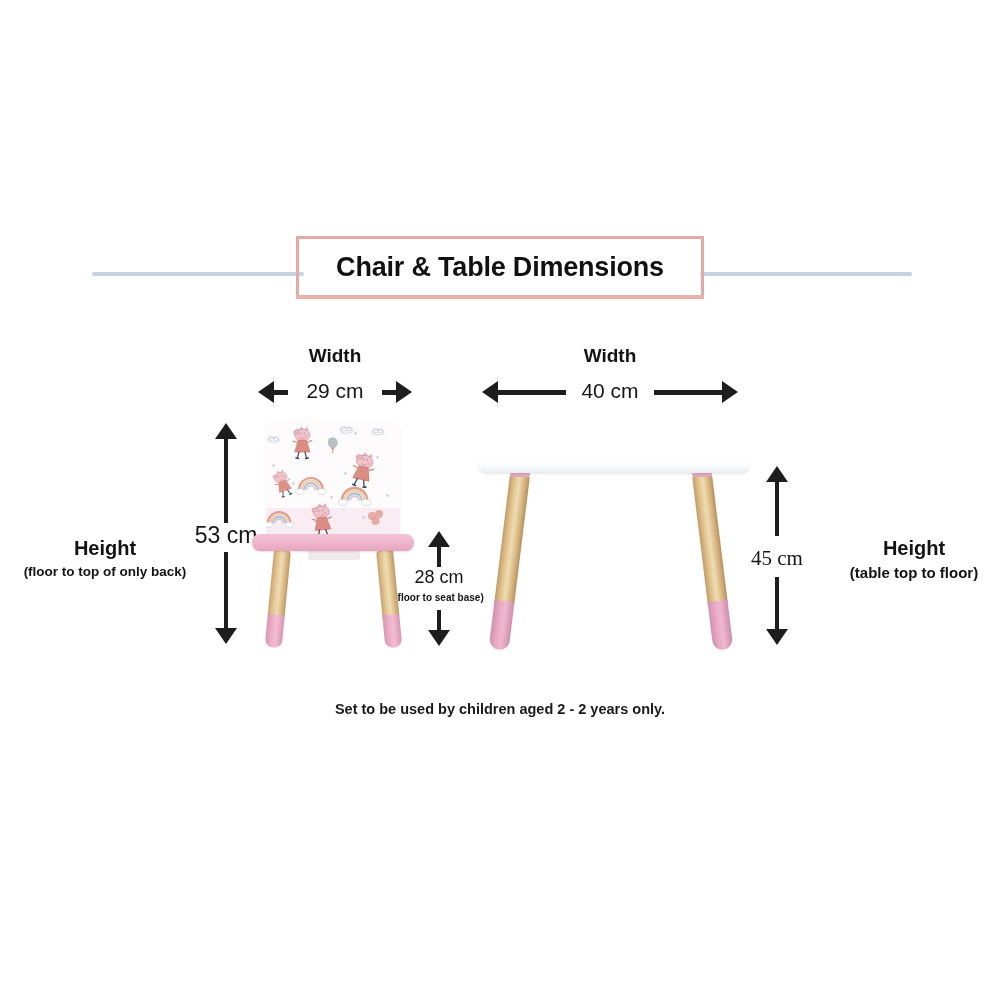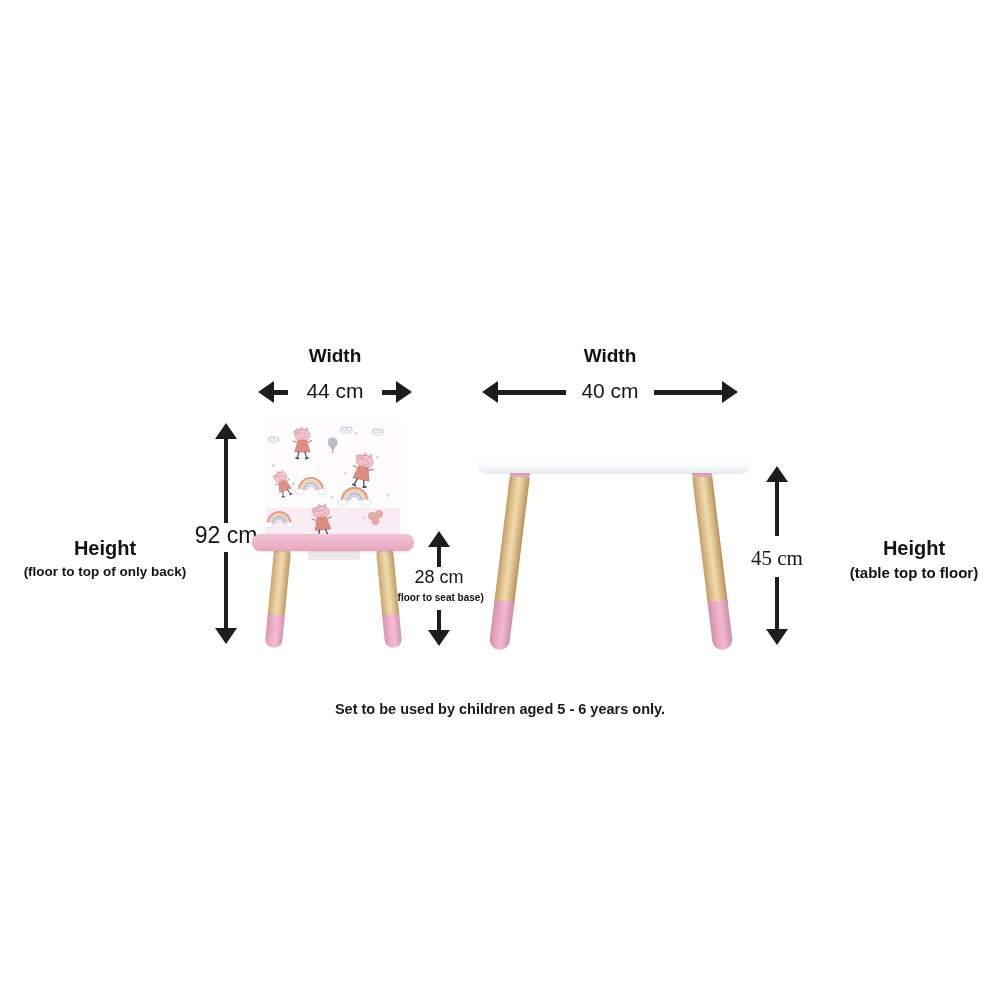--- a/index.html
+++ b/index.html
@@ -261,28 +261,35 @@
     font-weight: bold;
     color: #1a1a1a;
     line-height: 1.55;
   }
 </style>
 </head>
 <body>
 
 <div id="canvas">
 
+  <div id="title-block">
+    <div class="rule" id="rule-left"></div>
+    <div class="rule" id="rule-right"></div>
+    <div id="title-frame"></div>
+    <div id="title-underline"></div>
+    <div id="title-text">Chair &amp; Table Dimensions</div>
+  </div>
 
   <div class="lbl-bold" style="left:255px; top:345px; width:160px; font-size:19px;">Width</div>
 
   <div class="harrow" style="left:258px; top:381px; width:30px;">
     <div class="head left"></div>
     <div class="shaft" style="left:14px; width:16px;"></div>
   </div>
-  <div class="lbl-num" style="left:285px; top:379px; width:100px; font-size:21px;">44 cm</div>
+  <div class="lbl-num" style="left:285px; top:379px; width:100px; font-size:21px;">29 cm</div>
   <div class="harrow" style="left:382px; top:381px; width:30px;">
     <div class="shaft" style="left:0px; width:16px;"></div>
     <div class="head right"></div>
   </div>
 
   <div class="lbl-bold" style="left:530px; top:345px; width:160px; font-size:19px;">Width</div>
 
   <div class="harrow" style="left:482px; top:381px; width:84px;">
     <div class="head left"></div>
     <div class="shaft" style="left:14px; width:70px;"></div>
@@ -290,21 +297,21 @@
   <div class="lbl-num" style="left:560px; top:379px; width:100px; font-size:21px;">40 cm</div>
   <div class="harrow" style="left:654px; top:381px; width:84px;">
     <div class="shaft" style="left:0px; width:70px;"></div>
     <div class="head right"></div>
   </div>
 
   <div class="varrow" style="left:215px; top:423px; width:22px; height:100px;">
     <div class="head up"></div>
     <div class="shaft" style="top:14px; height:86px;"></div>
   </div>
-  <div class="lbl-num" style="left:176px; top:522px; width:100px; font-size:23px;">92 cm</div>
+  <div class="lbl-num" style="left:176px; top:522px; width:100px; font-size:23px;">53 cm</div>
   <div class="varrow" style="left:215px; top:552px; width:22px; height:92px;">
     <div class="shaft" style="top:0px; height:78px;"></div>
     <div class="head down"></div>
   </div>
 
   <div class="lbl-bold" style="left:5px; top:537px; width:200px; font-size:20px;">Height</div>
   <div class="lbl-sub" style="left:2px; top:564px; width:206px; font-size:13.5px;">(floor to top of only back)</div>
 
   <div class="varrow" style="left:428px; top:531px; width:22px; height:36px;">
     <div class="head up"></div>
@@ -466,16 +473,16 @@
     <div class="table-leg" id="table-leg-r">
       <div class="wood"></div>
       <div class="tip"></div>
     </div>
     <div class="table-collar" id="collar-l"></div>
     <div class="table-collar" id="collar-r"></div>
     <div id="table-top"></div>
   </div>
 
   <div id="footer">
-    <div>Set to be used by children aged 5 - 6 years only.</div>
+    <div>Set to be used by children aged 2 - 2 years only.</div>
   </div>
 
 </div>
 
 </body></html>

